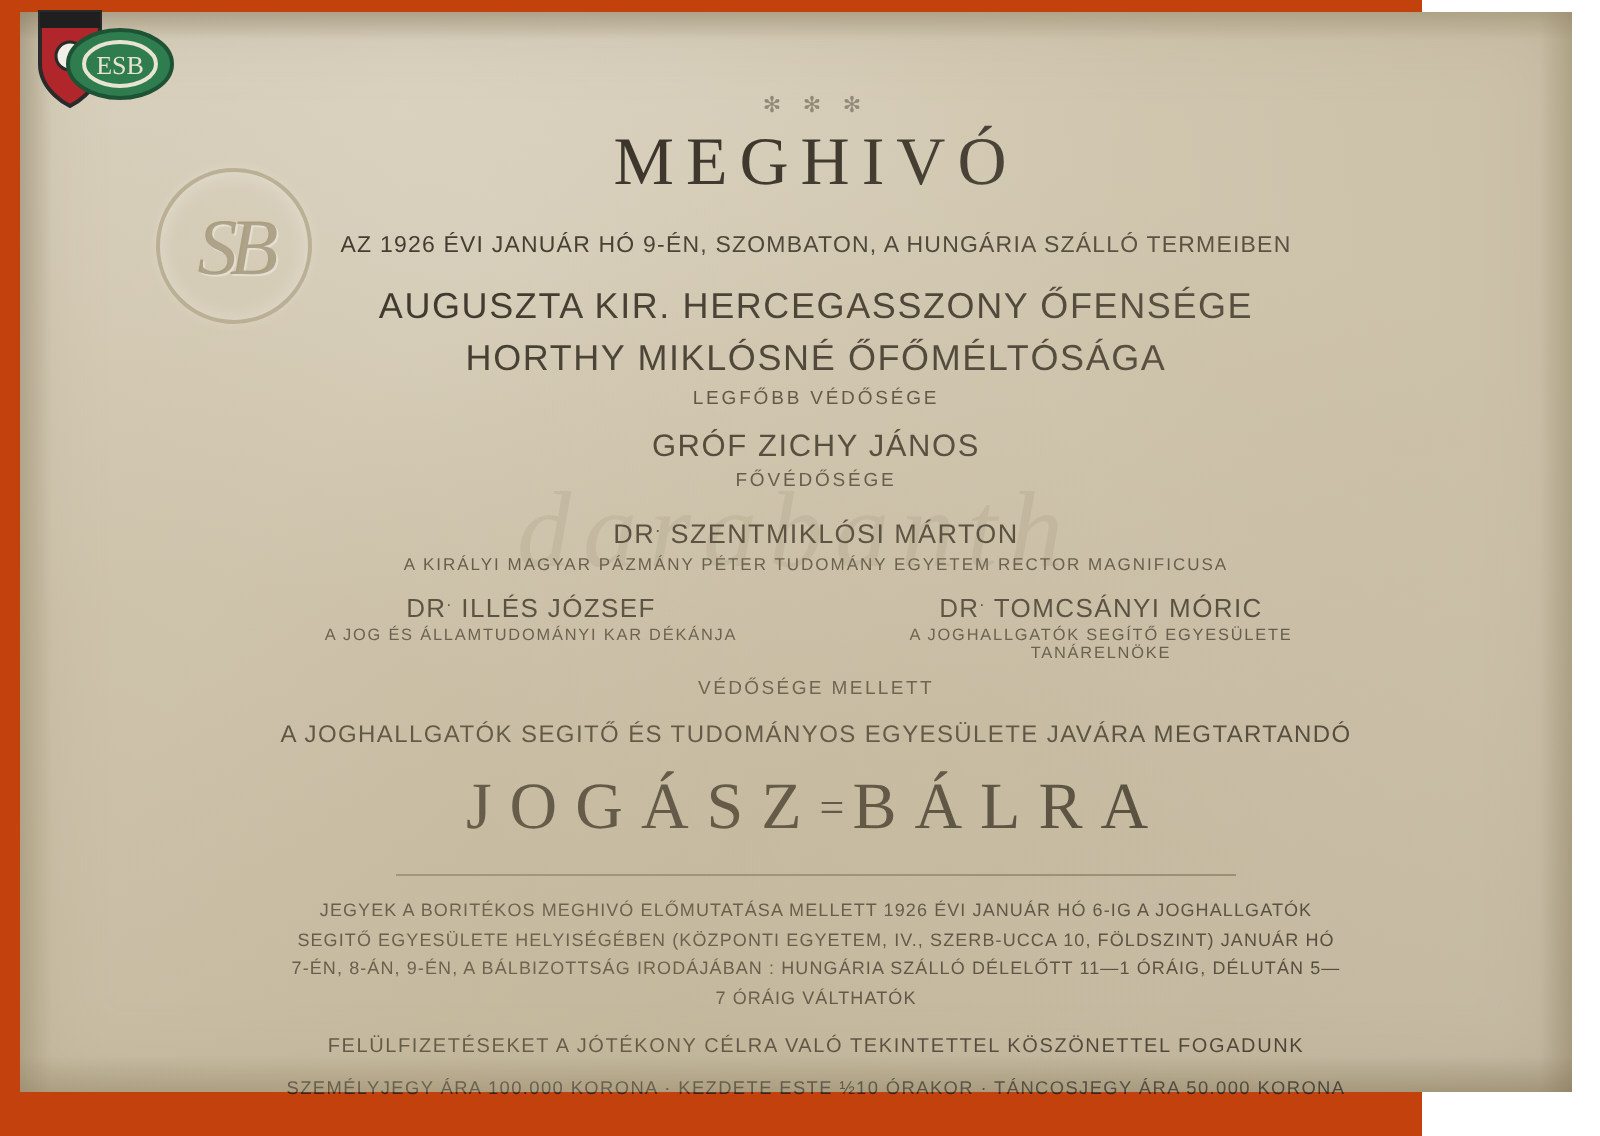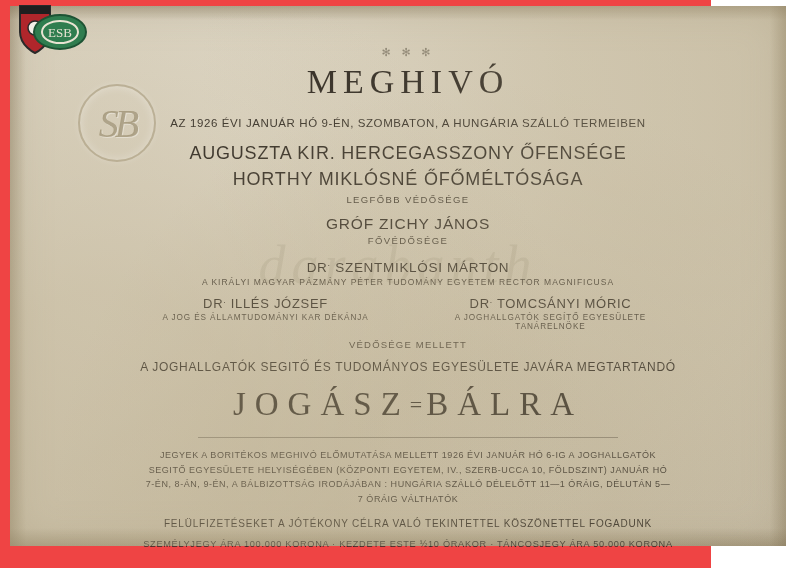--- a/index.html
+++ b/index.html
@@ -12,21 +12,21 @@
     height: 568px;
     overflow: hidden;
     font-family: "Liberation Serif", serif;
   }
 
   
   #page {
     position: relative;
     width: 711px;
     height: 568px;
-    background: #ef4444;
+    background: #c2410c;
   }
 
   
   #paper {
     position: absolute;
     left: 10px;
     top: 6px;
     width: 776px;
     height: 540px;
     background:

